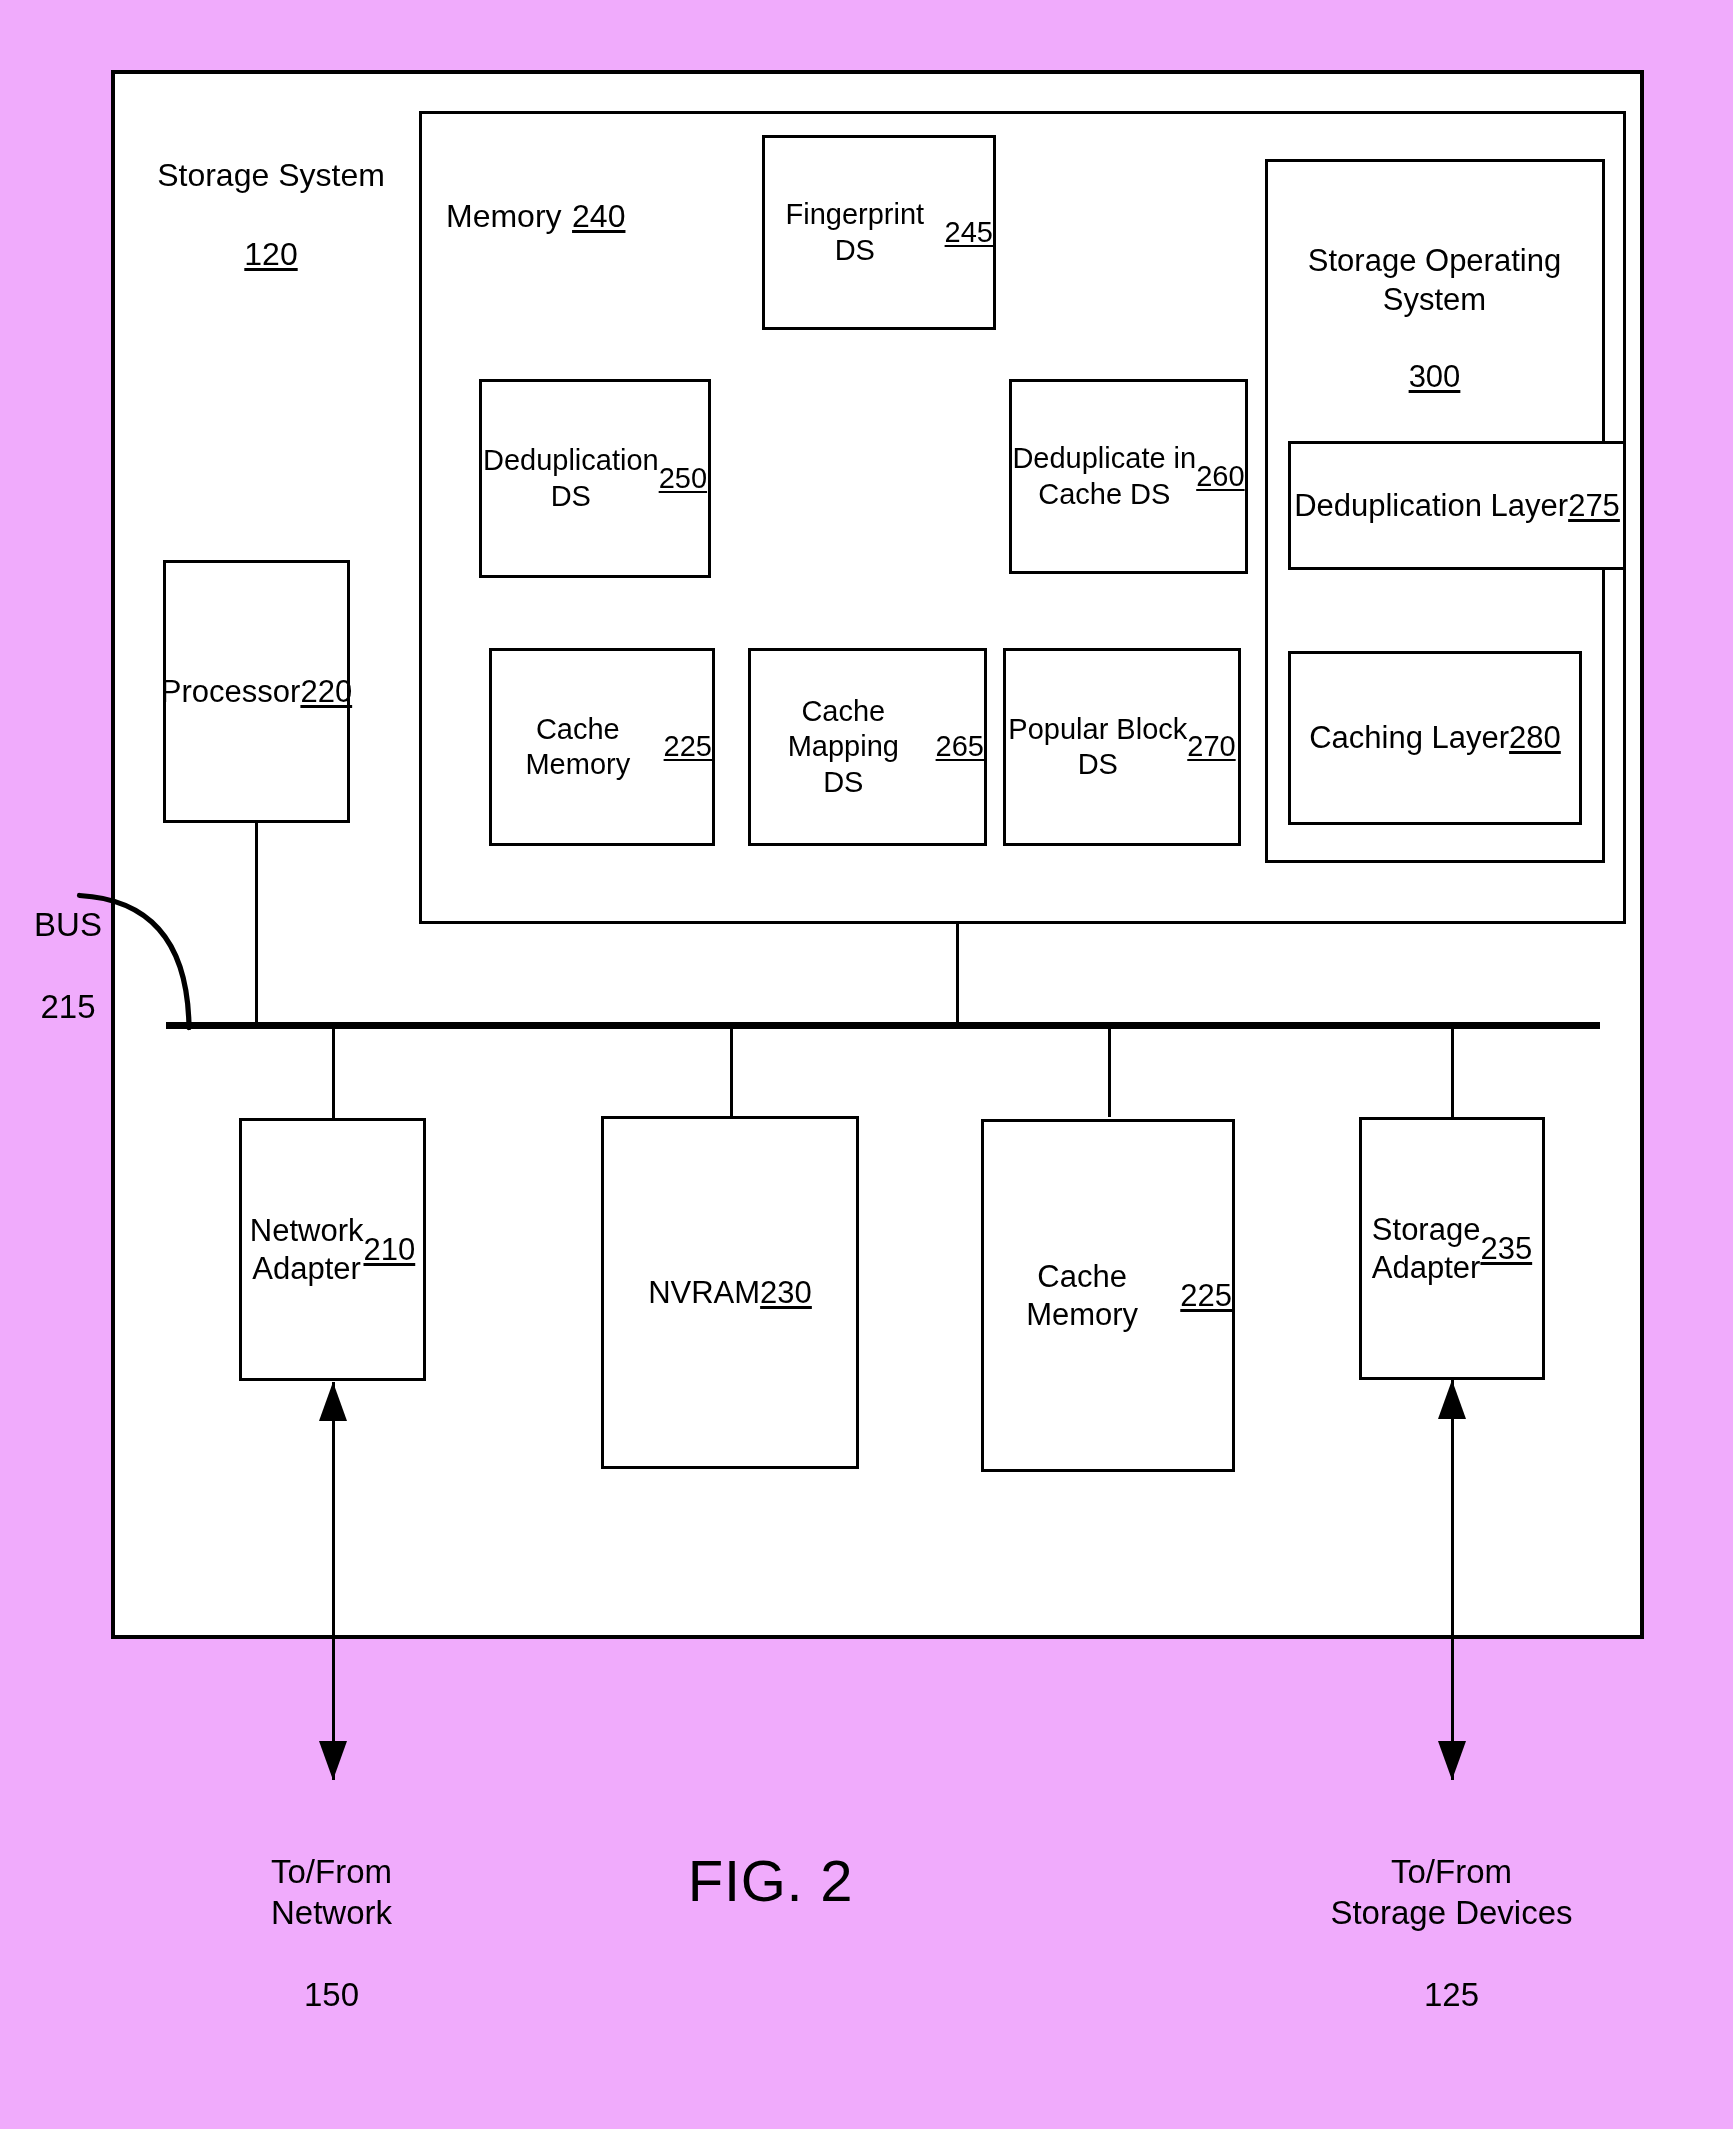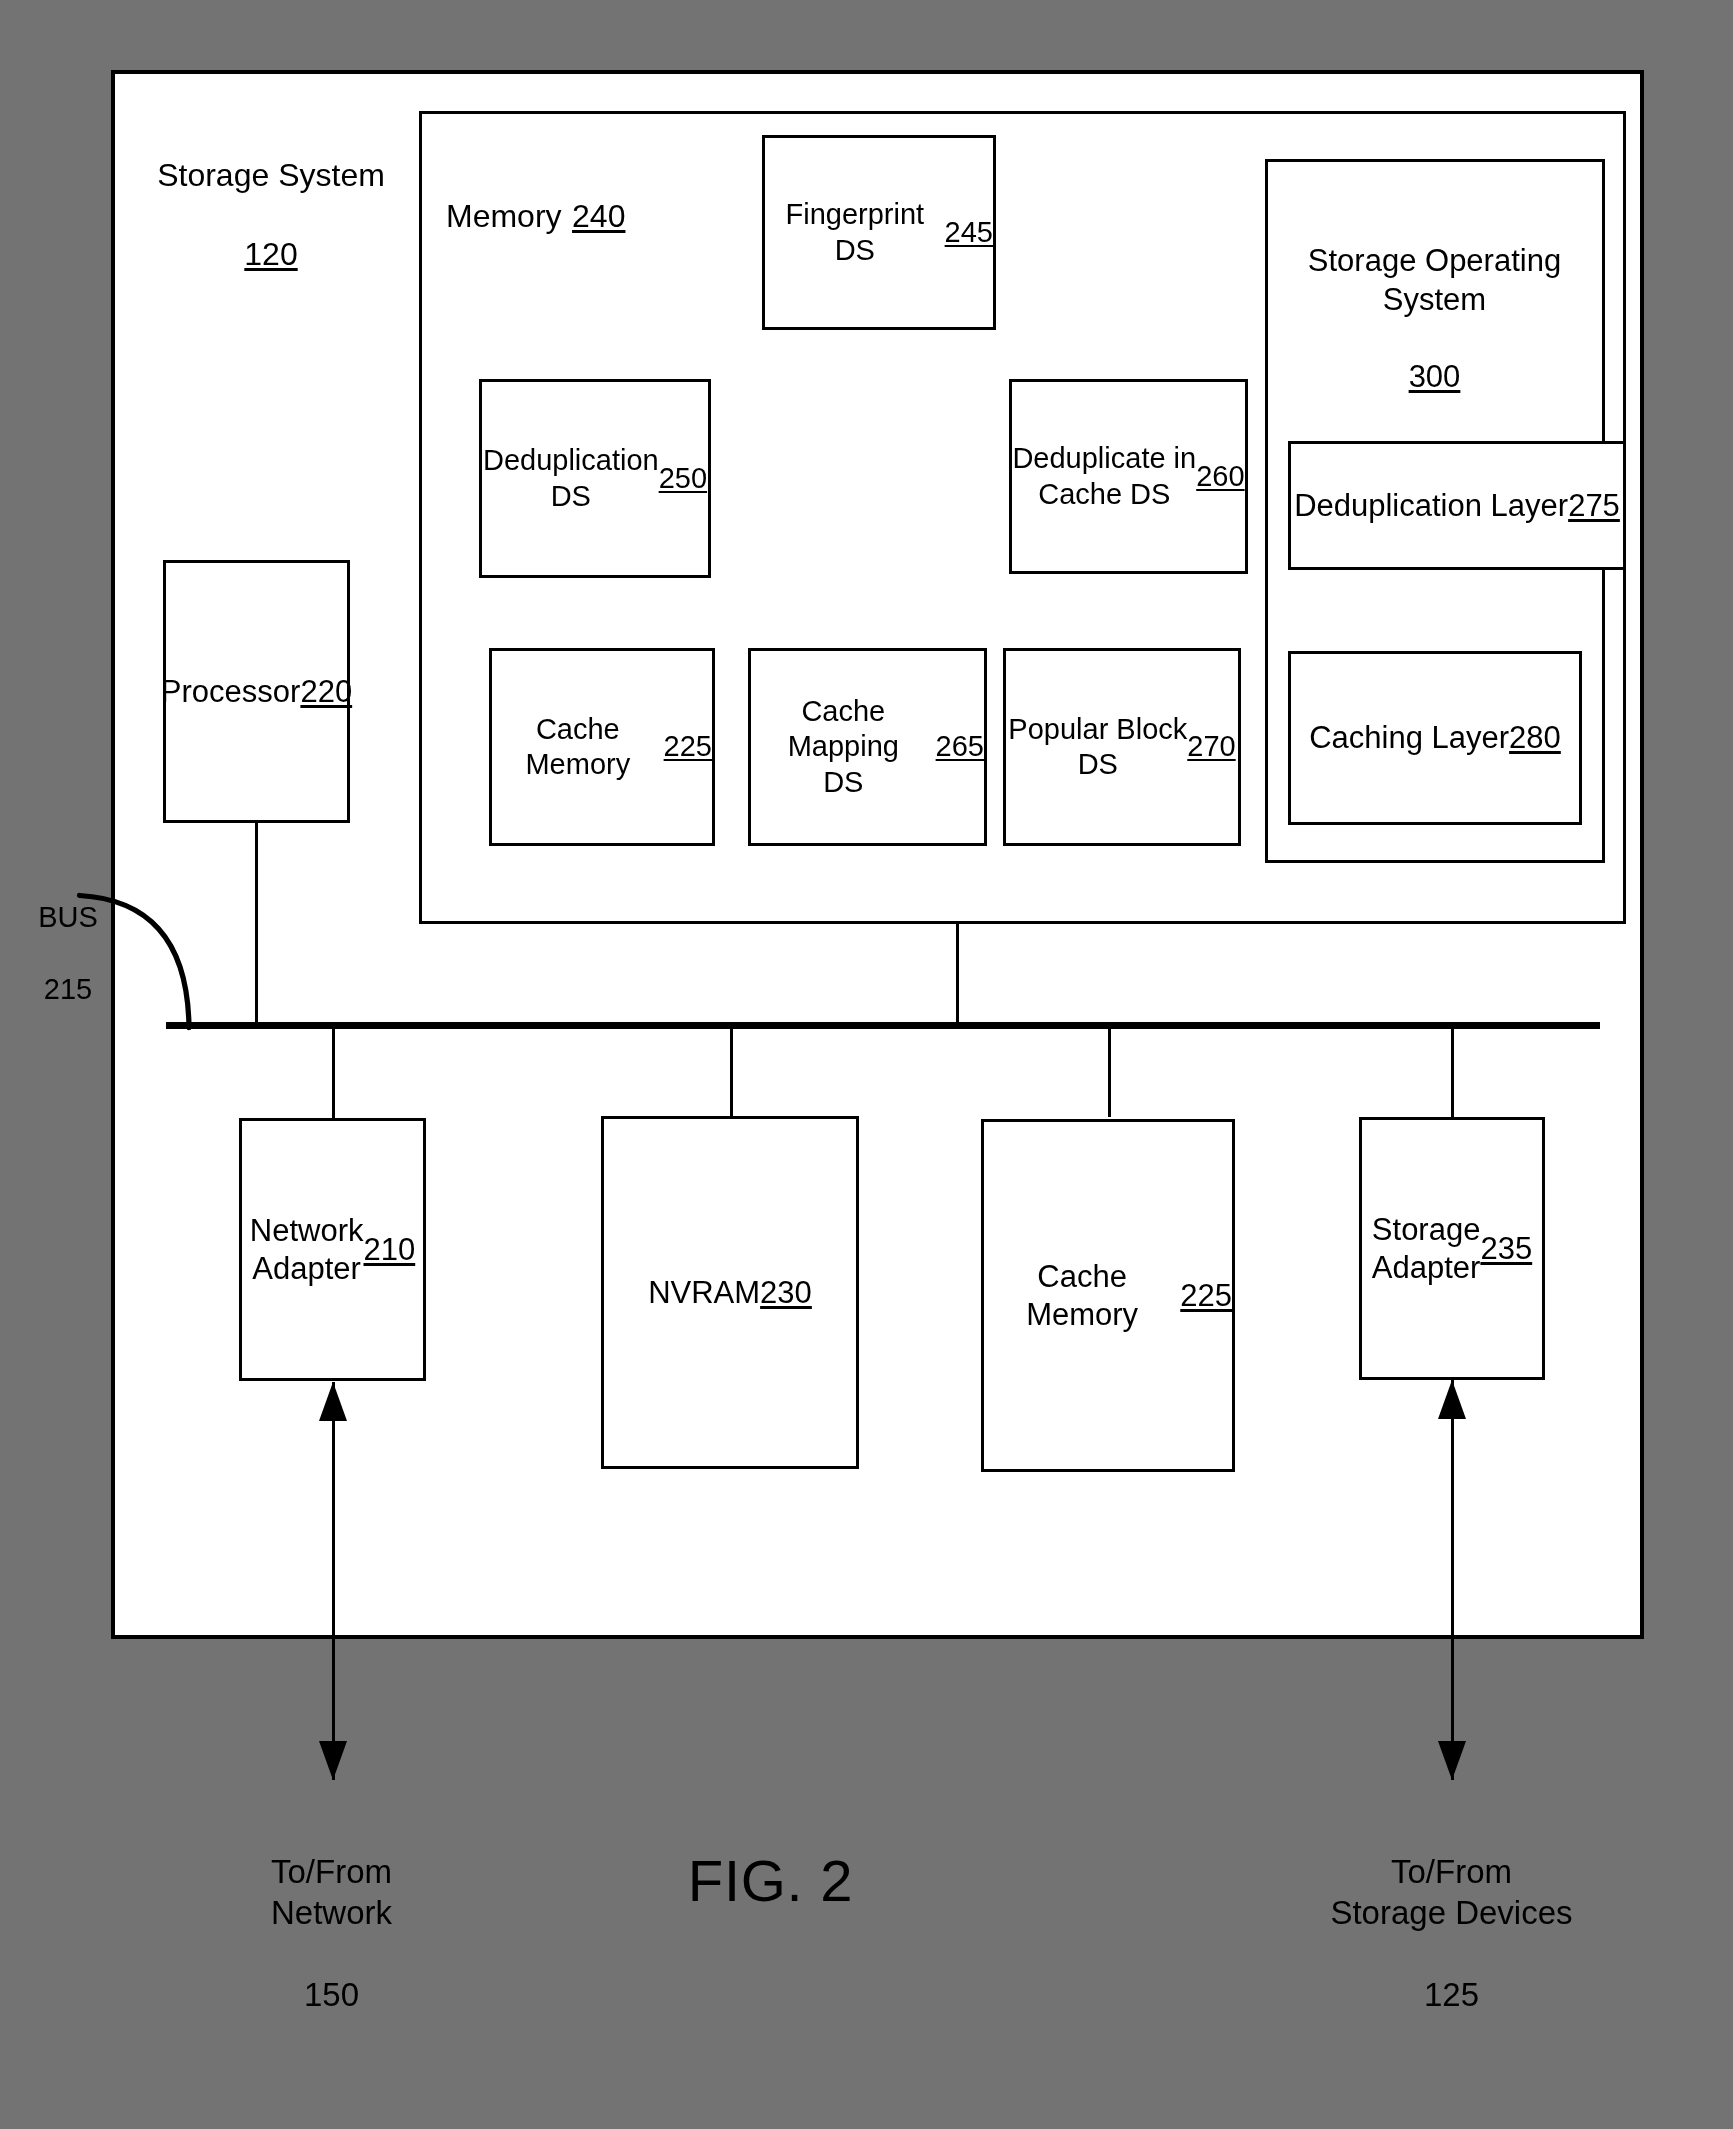--- a/index.html
+++ b/index.html
@@ -9,21 +9,21 @@
     background: #ffffff;
   }
   body {
     font-family: "Liberation Sans", sans-serif;
     color: #000000;
   }
   #page {
     position: relative;
     width: 1733px;
     height: 2129px;
-    background: #737373;
+    background: #f0abfc;
     overflow: hidden;
   }
 
   
   .box {
     position: absolute;
     box-sizing: border-box;
     border: 3.7px solid #000000;
     background: #ffffff;
     display: flex;
@@ -84,21 +84,21 @@
   
   .leader { position: absolute; }
 
   
   .t-sys    { font-size: 32px; }
   .t-mem    { font-size: 32px; }
   .t-inner  { font-size: 29px; }
   .t-sos    { font-size: 31px; }
   .t-layer  { font-size: 31px; }
   .t-bottom { font-size: 31px; }
-  .t-bus    { font-size: 29px; }
+  .t-bus    { font-size: 33px; }
   .t-io     { font-size: 33px; }
   .t-fig    { font-size: 58px; letter-spacing: 0.7px; }
 </style>
 </head>
 <body>
 
 <div id="page">
 
   <div class="box" style="left:111px; top:70px; width:1533px; height:1569px; border-width:4.5px; display:block;">
   </div>

